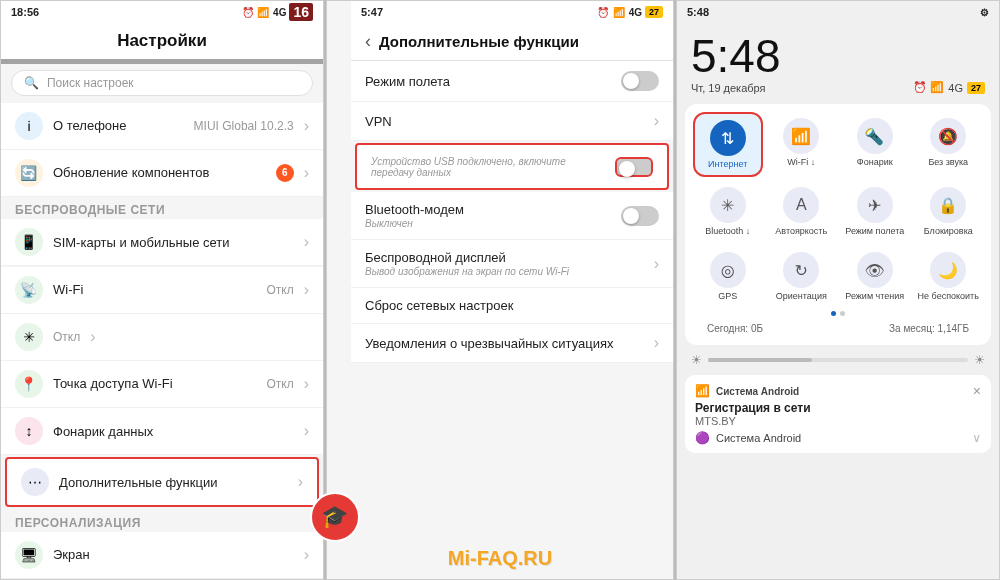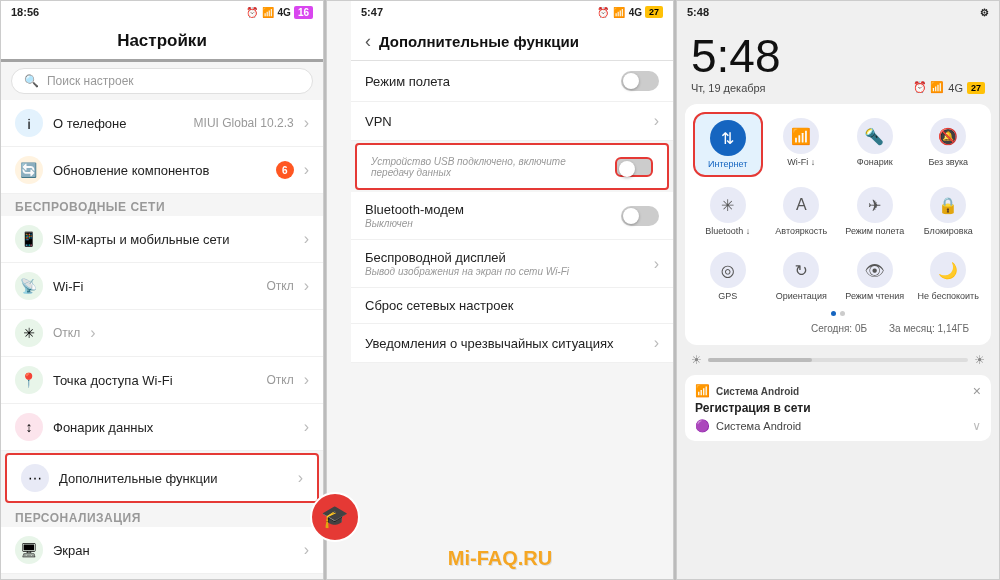--- a/index.html
+++ b/index.html
@@ -36,48 +36,49 @@
       color: #222;
       height: 22px;
     }
     .status-bar .icons {
       display: flex;
       align-items: center;
       gap: 3px;
       font-size: 10px;
     }
     .battery-green {
-      background: #d946ef;
+      background: #7f1d1d;
       color: #fff;
       border-radius: 2px;
       padding: 1px 4px;
-      font-size: 10px;
+      font-size: 14px;
       font-weight: bold;
     }
     .battery-yellow {
       background: #ffc107;
       color: #000;
       border-radius: 2px;
       padding: 1px 4px;
       font-size: 9px;
       font-weight: bold;
     }
 
     
     .screen1 {
       background: #f5f5f5;
+      justify-content: space-between;
     }
     .screen1 .header {
       background: #fff;
       padding: 8px 14px;
       font-size: 17px;
       font-weight: bold;
       text-align: center;
       color: #111;
-      border-bottom: 3px solid #a3a3a3;
+      border-bottom: 5px solid #a3a3a3;
     }
     .search-bar {
       background: #fff;
       margin: 6px 10px;
       border-radius: 20px;
       display: flex;
       align-items: center;
       padding: 5px 12px;
       gap: 8px;
       border: 1px solid #e0e0e0;
@@ -305,21 +306,21 @@
       width: 5px;
       height: 5px;
       border-radius: 50%;
       background: #ccc;
     }
     .dot.active {
       background: #1565c0;
     }
     .data-row {
       display: flex;
-      justify-content: flex-end;
+      justify-content: space-between;
       padding: 3px 14px;
       font-size: 10px;
       color: #666;
       gap: 22px;
     }
     .brightness-row {
       display: flex;
       align-items: center;
       padding: 4px 14px;
       gap: 6px;
@@ -690,20 +691,21 @@
       <span class="sun">☀</span>
     </div>
 
     <div class="notification-card">
       <div class="notif-header">
         <span class="notif-icon">📶</span>
         <span class="notif-app">Система Android</span>
         <span class="notif-dismiss">×</span>
       </div>
       <div class="notif-title">Регистрация в сети</div>
+      <div class="notif-text">MTS.BY</div>
       <div class="notif-sub">
         <span class="notif-sub2-icon">🟣</span>
         <span class="notif-sub2-text">Система Android</span>
         <span class="notif-chevron">∨</span>
       </div>
     </div>
   </div>
 
   <div class="mascot-area">
     <div class="mascot-circle">🎓</div>

